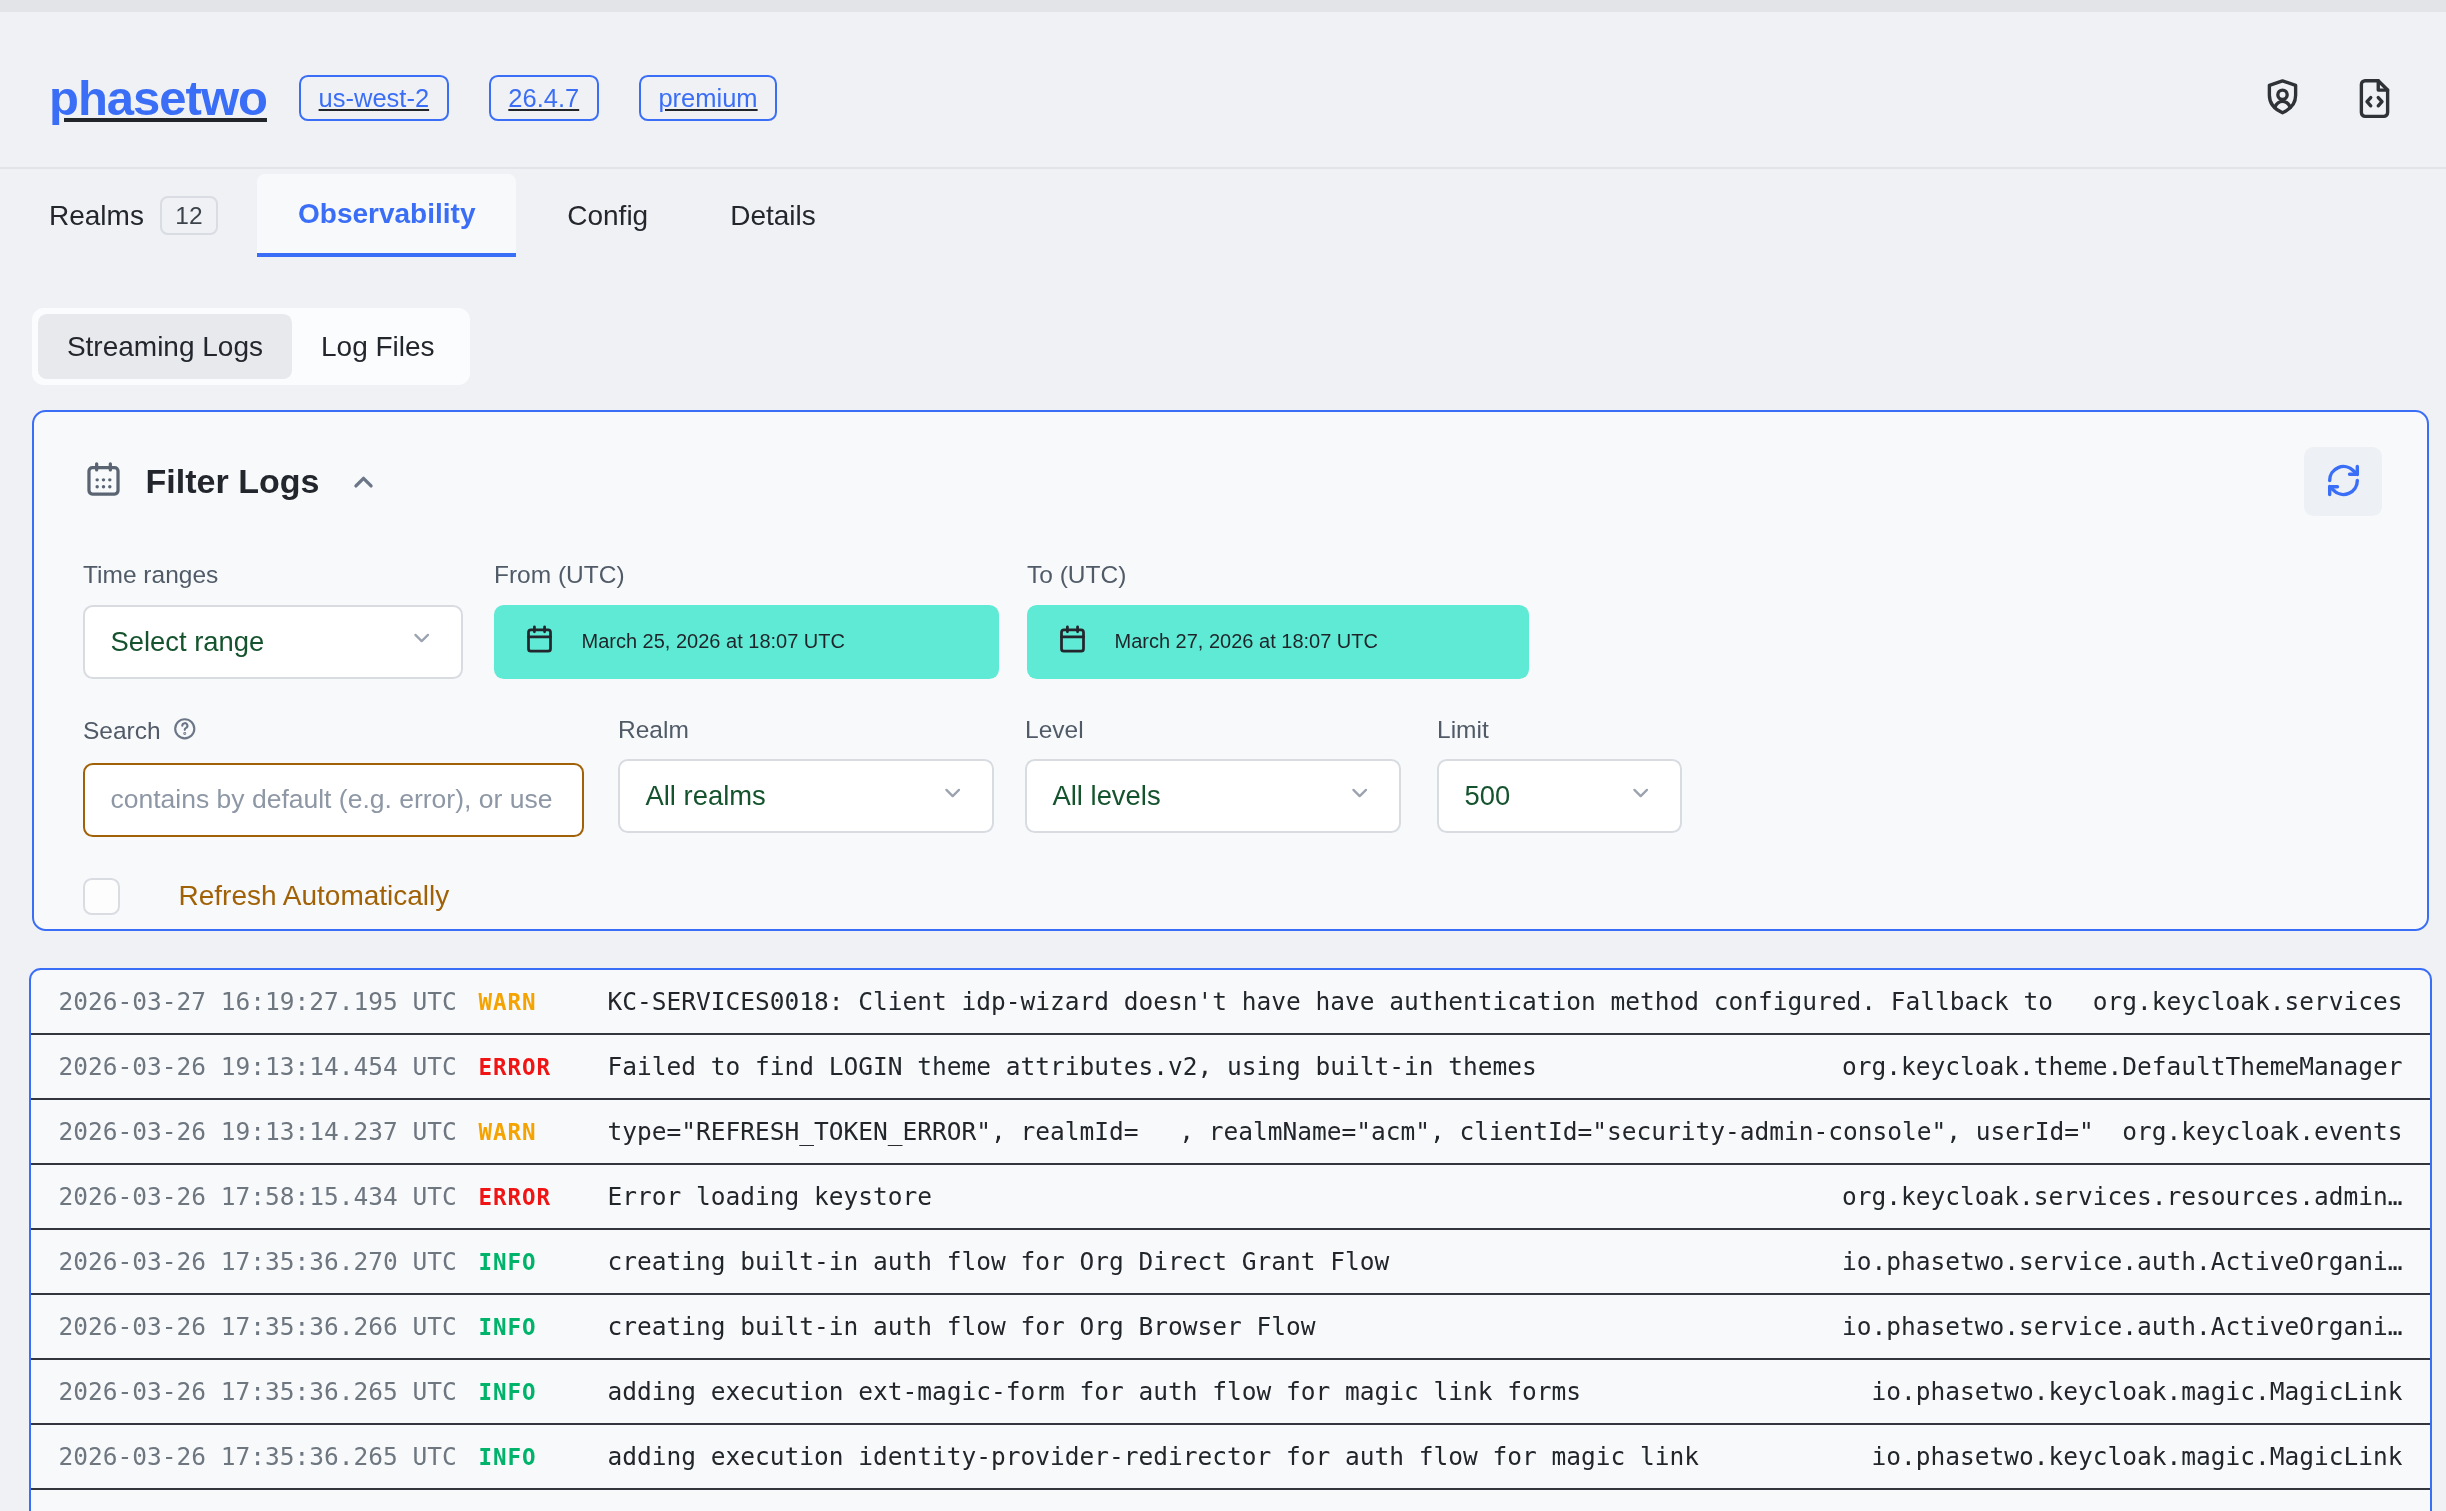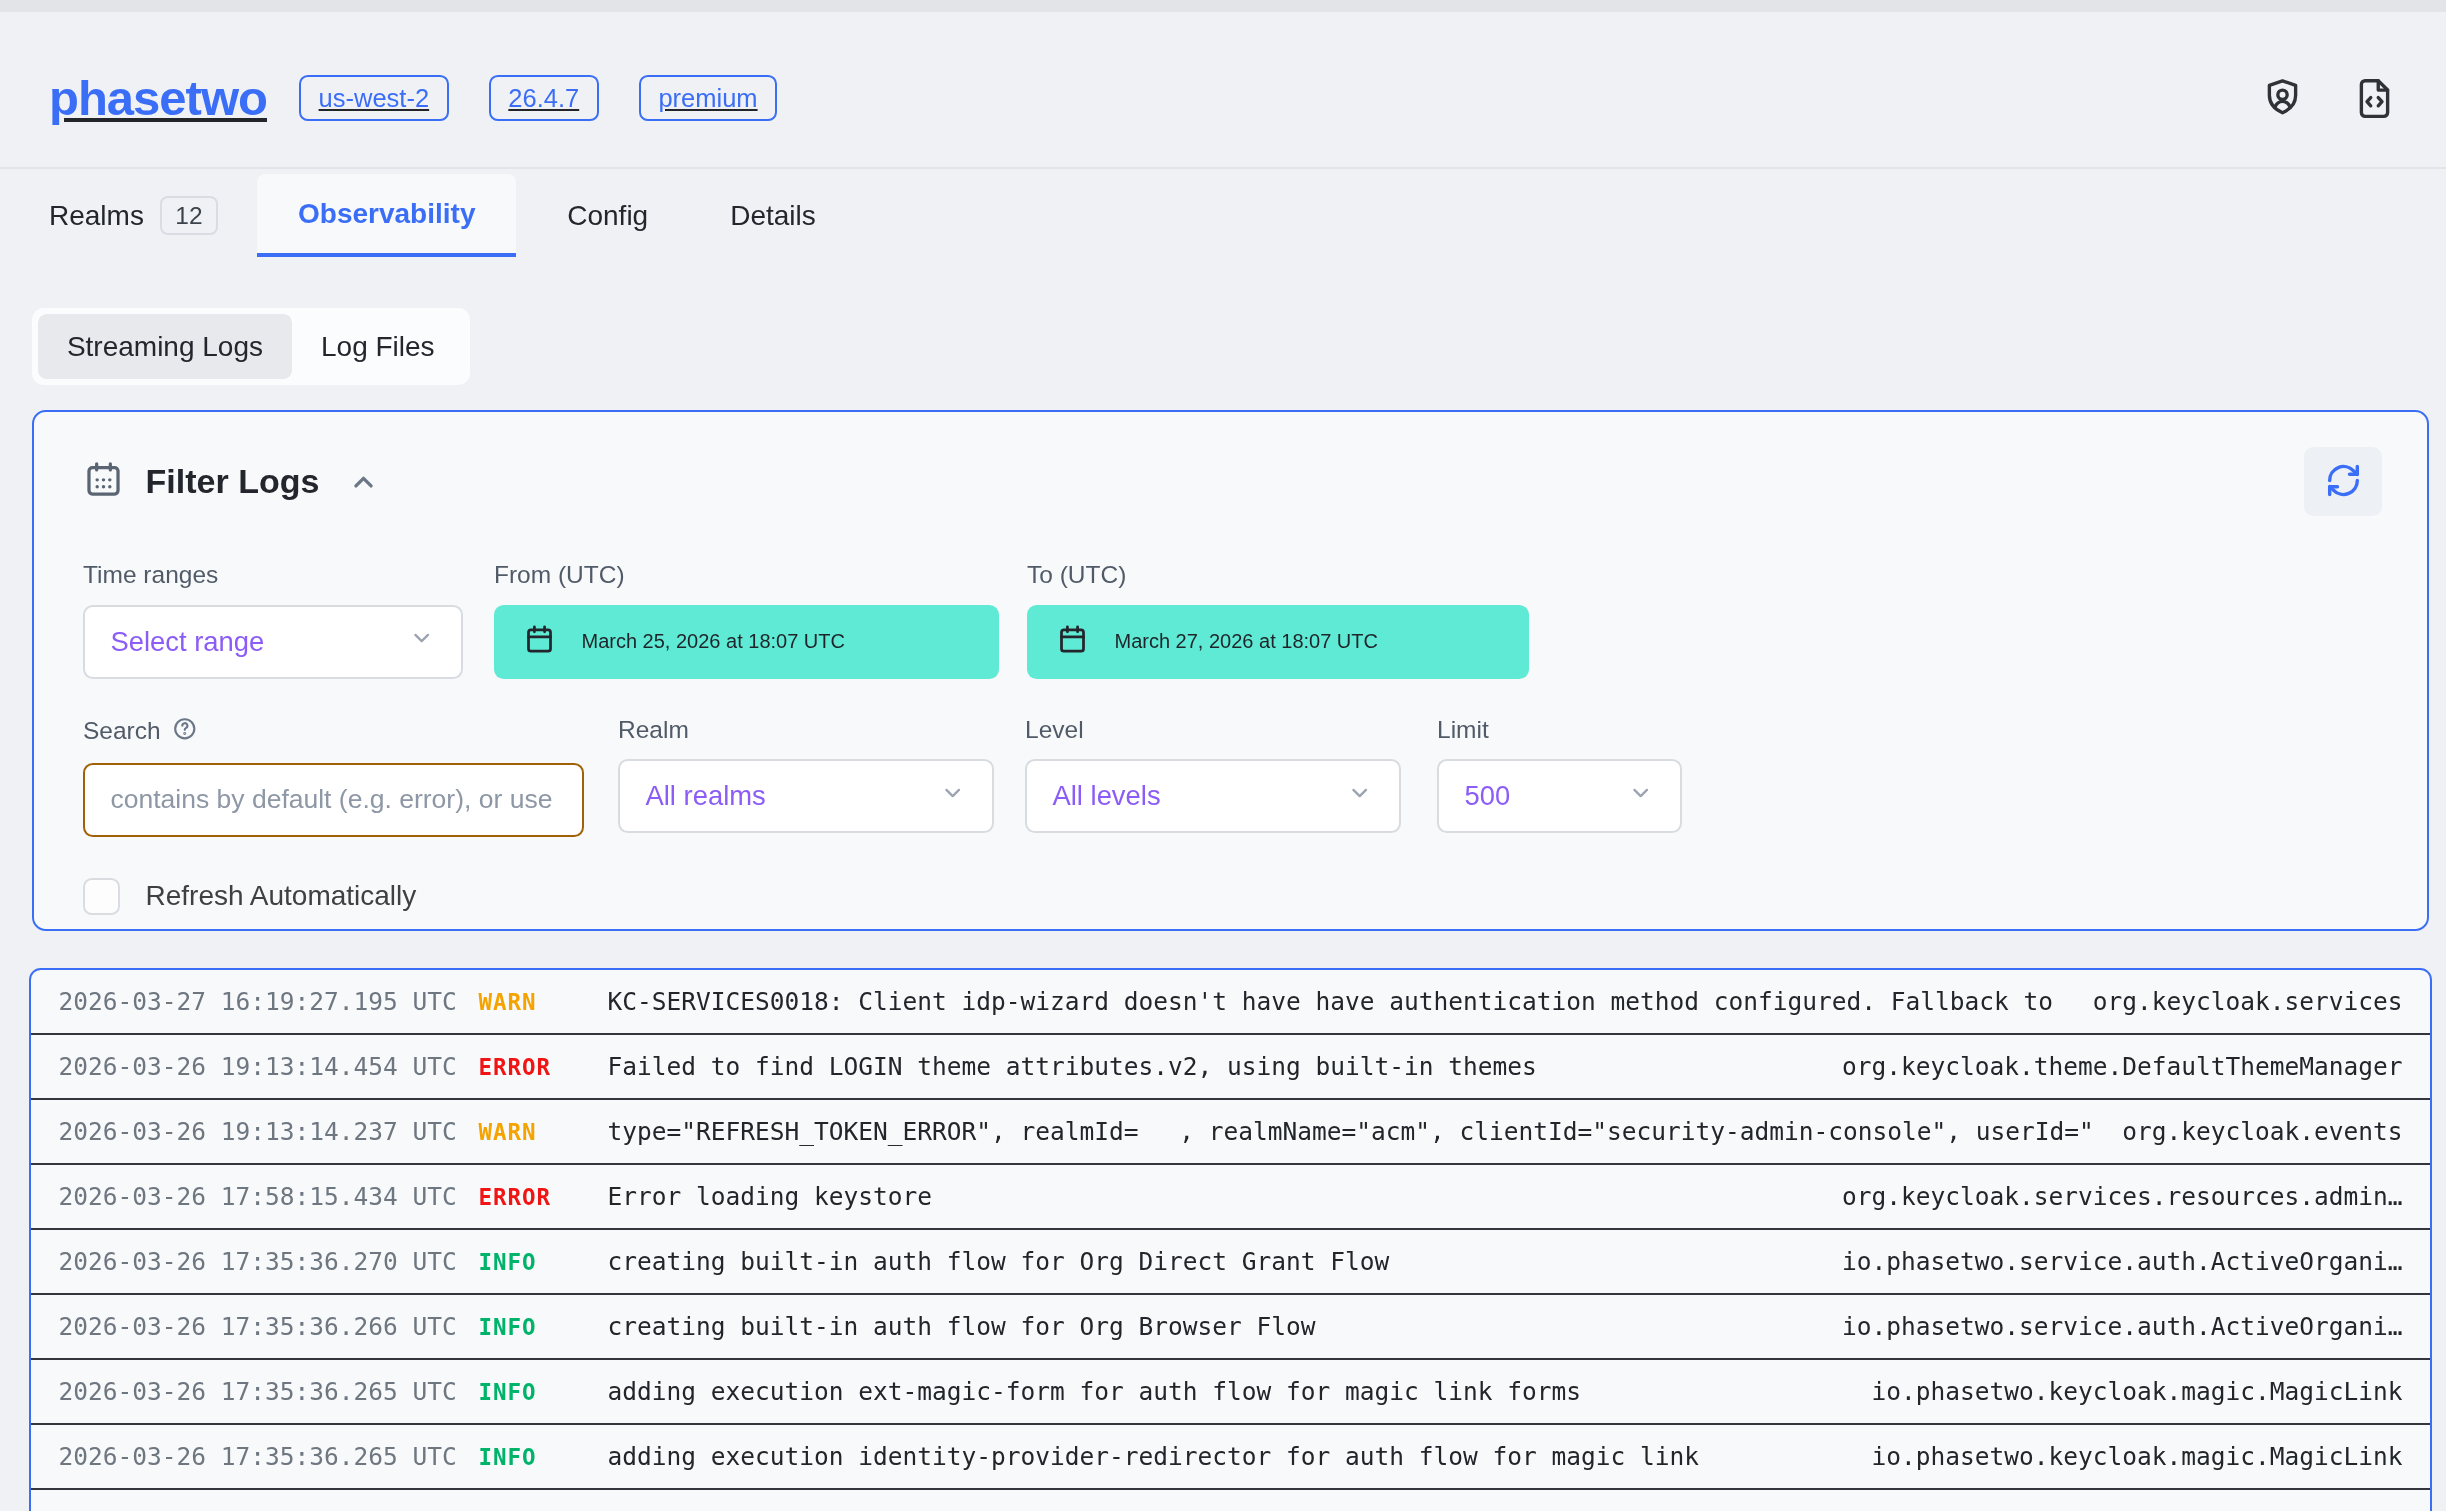--- a/index.html
+++ b/index.html
@@ -72,42 +72,42 @@
   .refresh-btn {
     margin-left: auto; width: 78px; height: 69px; background: #edf0f4;
     border: none; border-radius: 9.8px; display: flex; align-items: center; justify-content: center;
     cursor: pointer;
   }
   .field-label { font-size: 24.5px; color: #515b68; margin-bottom: 15.7px; display: flex; align-items: center; gap: 11.8px; }
   .row1 { display: flex; margin-top: 45px; }
   .row2 { display: flex; margin-top: 37px; }
   .ctl {
     height: 74px; border-radius: 9.8px; display: flex; align-items: center;
-    font-size: 27.4px; color: #8b5cf6;
+    font-size: 27.4px; color: #14532d;
   }
   .select {
     background: #fff; border: 2px solid #d8dce1; padding: 0 25.5px;
     justify-content: space-between; cursor: pointer;
   }
   .datebtn {
     background: #5eead4; border: none; padding: 0 29px; gap: 25.5px; cursor: pointer;
     font-family: "Liberation Sans", sans-serif; font-size: 20px; color: #1f242a;
   }
   .search-input {
     width: 501px; height: 74px; background: #fff; border: 2px solid #a16207;
     border-radius: 9.8px; padding: 0 25.5px; font-size: 26.5px; color: #1f242a;
     font-family: "Liberation Sans", sans-serif;
   }
   .search-input::placeholder { color: #8d97a5; }
   .checkbox-row { display: flex; align-items: center; gap: 25.5px; margin-top: 41px; }
   .checkbox {
     width: 37px; height: 37px; border: 2px solid #d9dde2; border-radius: 8.8px;
     background: #fdfdfe; cursor: pointer; appearance: none; -webkit-appearance: none;
   }
-  .checkbox-label { font-size: 28px; color: #404040; }
+  .checkbox-label { font-size: 28px; color: #a16207; margin-left: 33px; }
 
   
   .log-table {
     position: absolute; left: 29px; width: 2403px; top: 968px; height: 563px;
     background: #f7f9fa; border: 2.9px solid var(--accent); border-radius: 11.8px;
     overflow: hidden;
   }
   .log-row {
     height: 65px; display: flex; align-items: center; padding: 0 27.4px;
     border-bottom: 2.9px solid #33363c;

